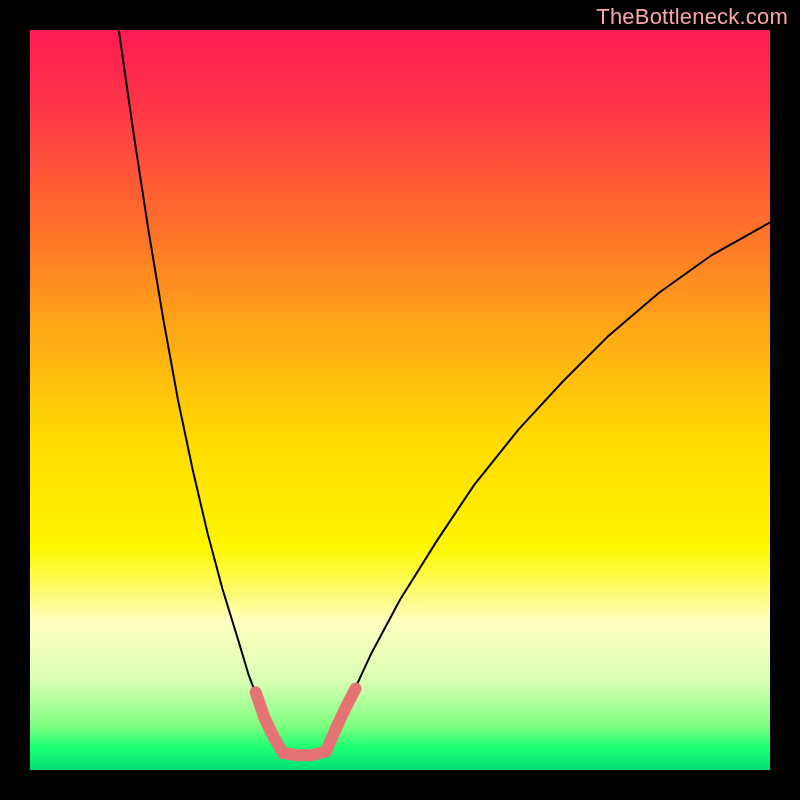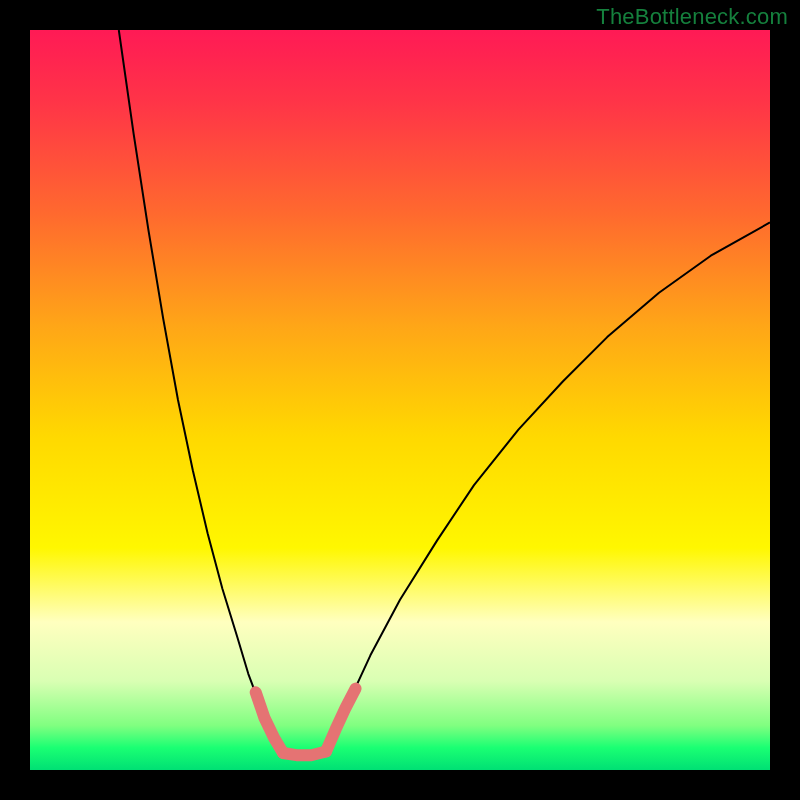--- a/index.html
+++ b/index.html
@@ -13,21 +13,21 @@
   .frame {
     width: 800px;
     height: 800px;
     background: #000000;
     position: relative;
   }
   .watermark {
     position: absolute;
     top: 4px;
     right: 12px;
-    color: #15803d;
+    color: #fca5a5;
     font-size: 22px;
     font-weight: 400;
     letter-spacing: 0.2px;
     z-index: 10;
   }
   .plot-area {
     position: absolute;
     left: 30px;
     top: 30px;
     width: 740px;

